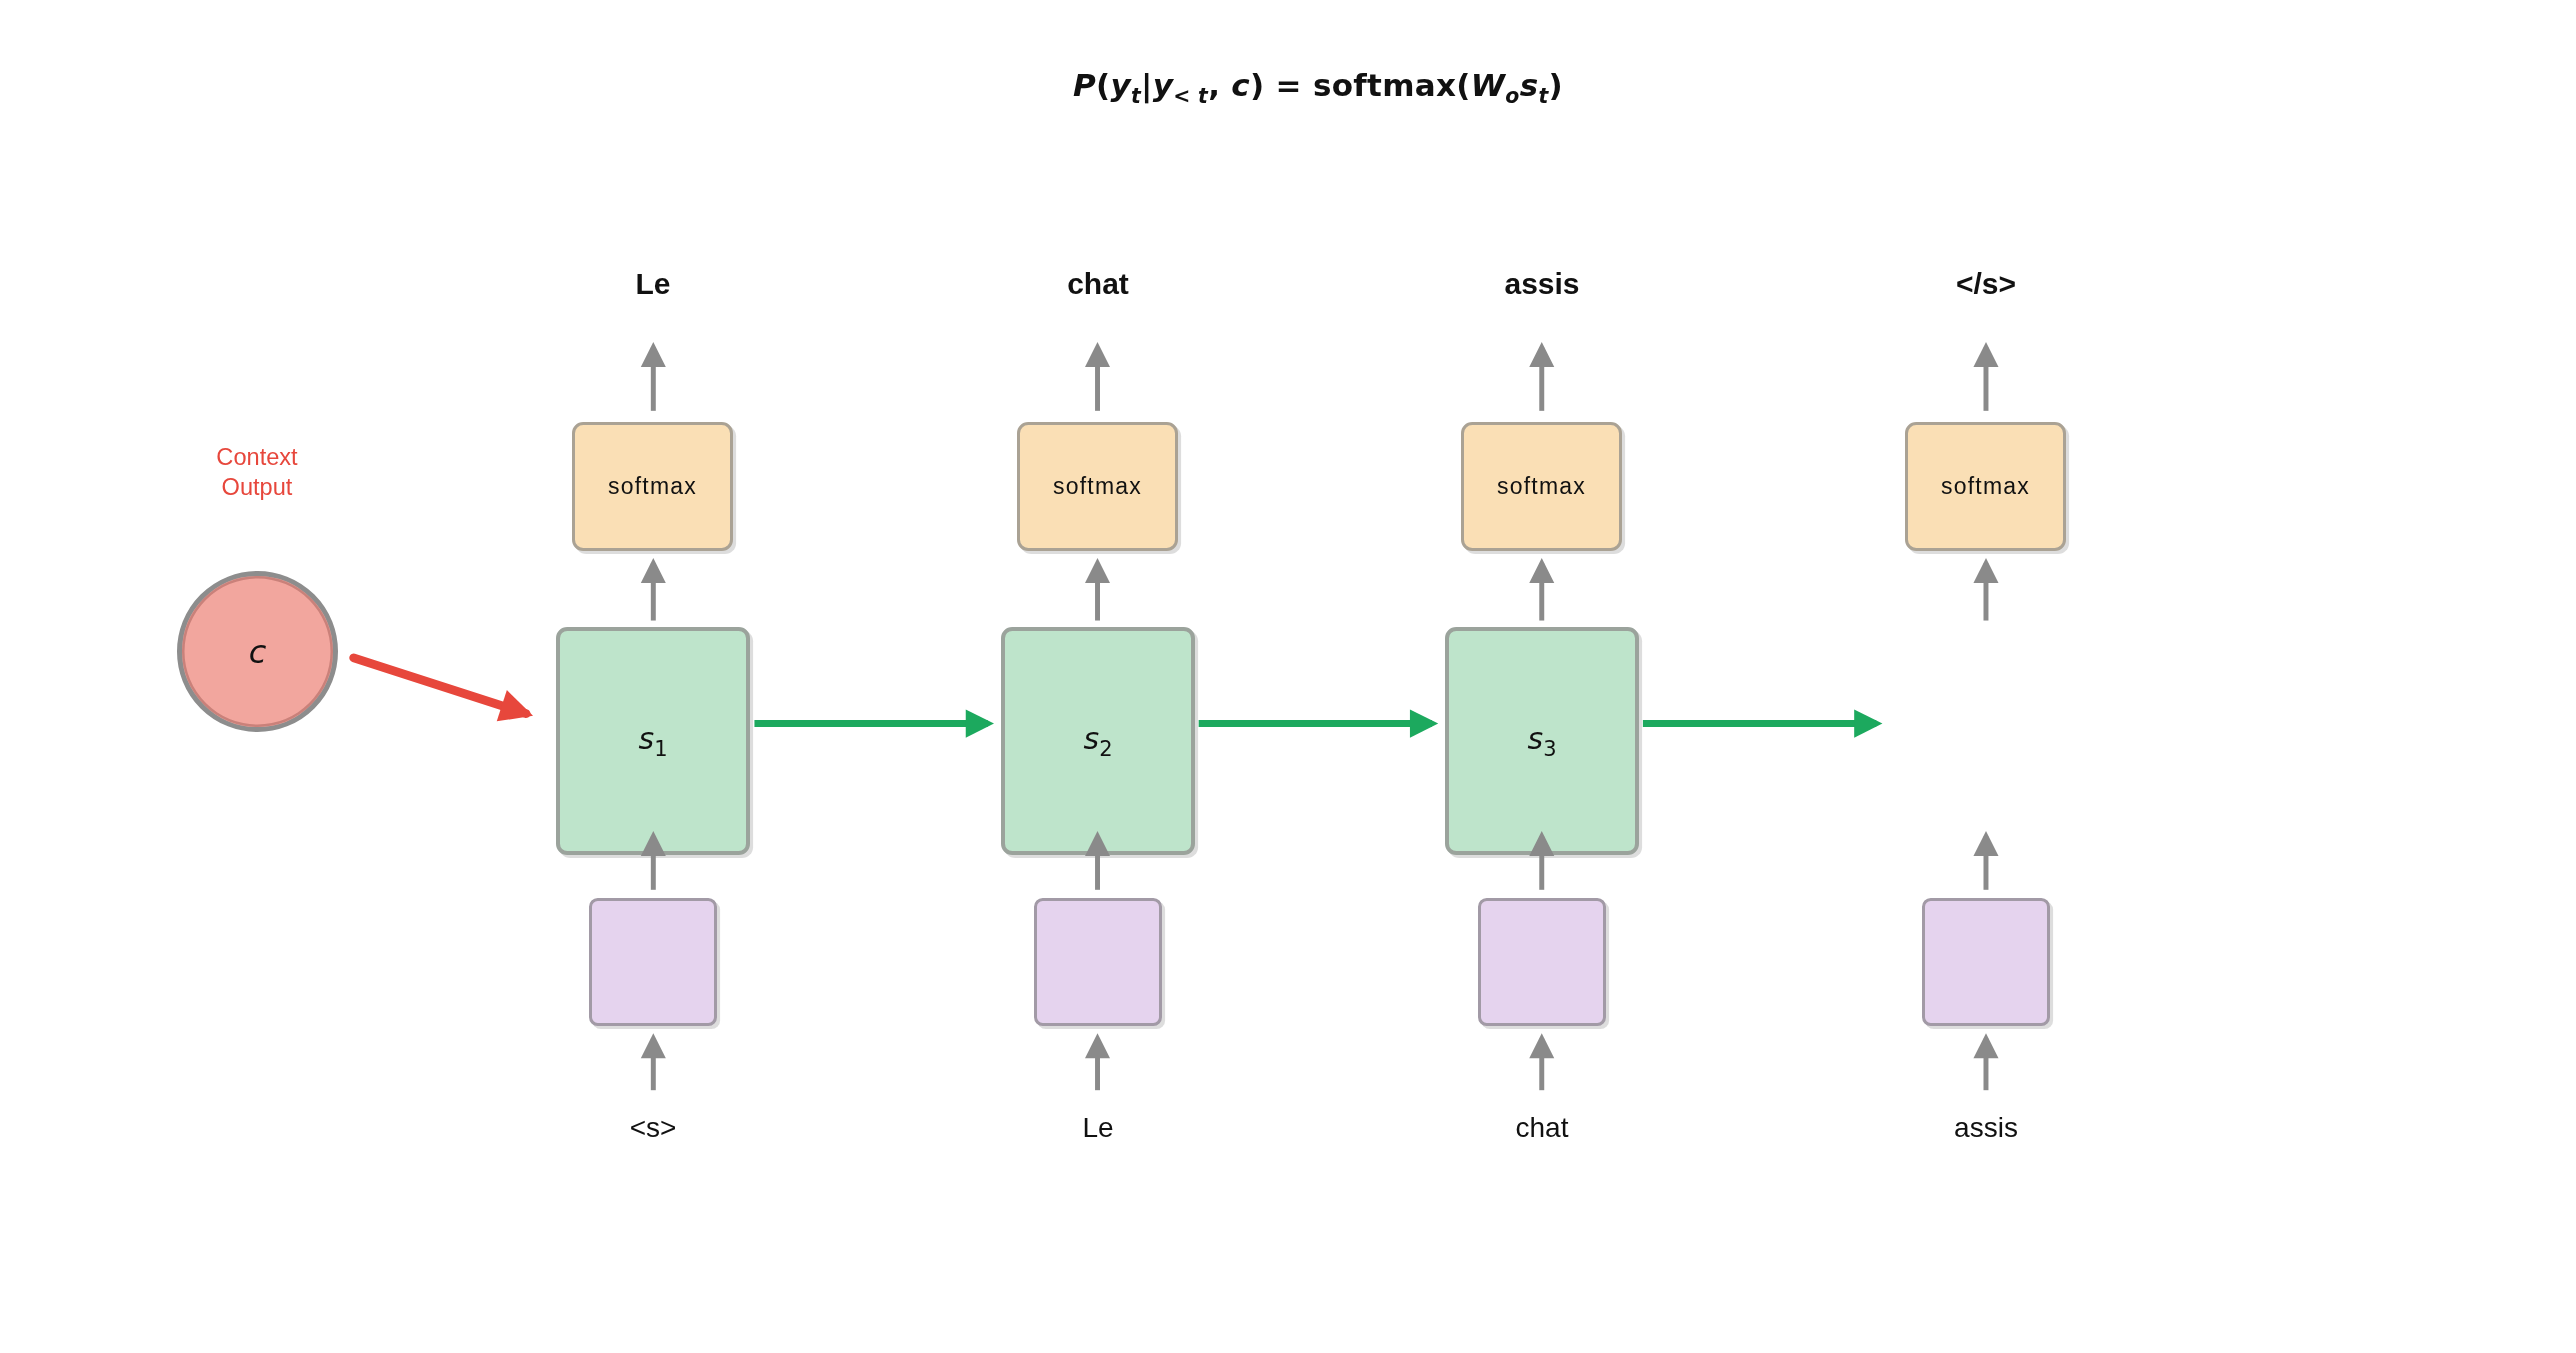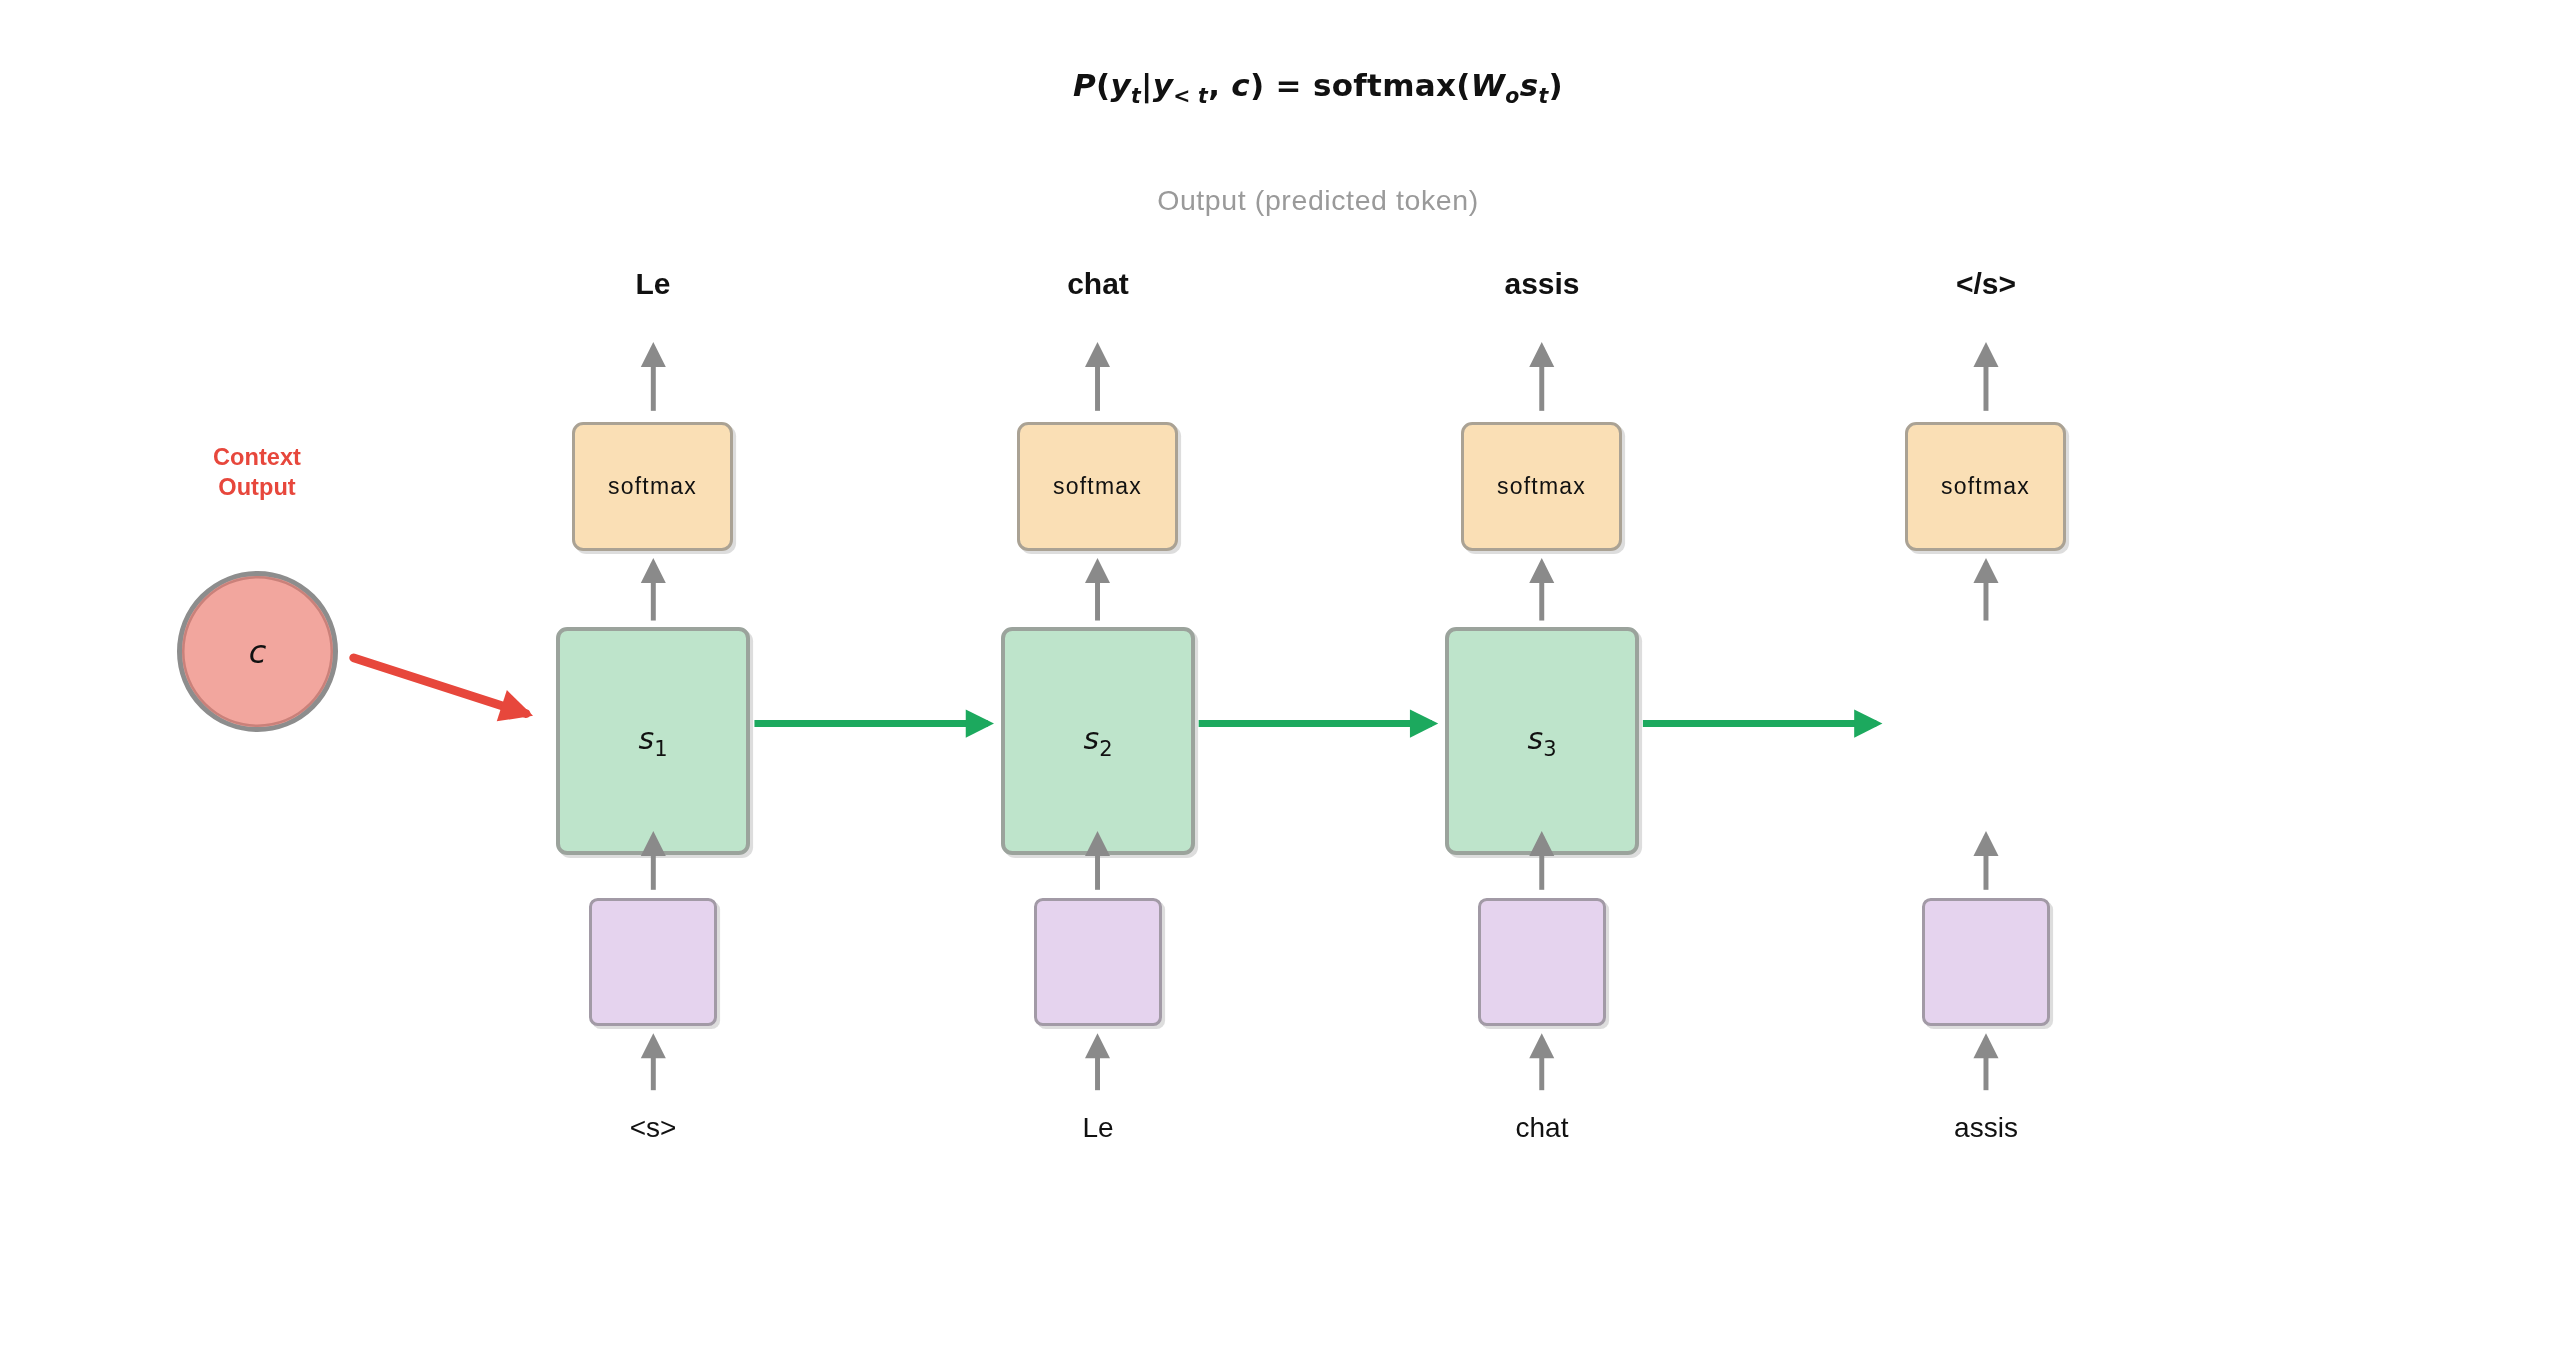--- a/index.html
+++ b/index.html
@@ -118,21 +118,20 @@
   .context-label {
     position: absolute;
     left: 257px;
     margin-left: -155px;
     width: 310px;
     top: 442px;
     text-align: center;
     font-size: 23.6px;
     line-height: 30px;
     color: #e7473c;
-    font-weight: bold;
   }
   .context-circle {
     position: absolute;
     left: 177px;
     top: 571px;
     width: 161px;
     height: 161px;
     box-sizing: border-box;
     border-radius: 50%;
     background: #f2a69e;
@@ -156,21 +155,20 @@
     z-index: 5;
   }
 </style>
 </head>
 <body>
 
 <div class="canvas">
 
   <div class="formula"><span class="it">P</span><span>(</span><span class="it">y</span><sub class="it">t</sub><span>|</span><span class="it">y</span><sub class="it">&lt; t</sub><span>, </span><span class="it">c</span><span>)</span><span> = </span><span>softmax</span><span>(</span><span class="it">W</span><sub class="it">o</sub><span class="it">s</span><sub class="it">t</sub><span>)</span></div>
 
-  <div class="section-label output-label">Output (predicted token)</div>
 
   <div class="context-label">
     <div>Context</div>
     <div>Output</div>
   </div>
   <div class="context-circle">
     <span class="it">c</span>
   </div>
 
   <div class="out-token c1">Le</div>

